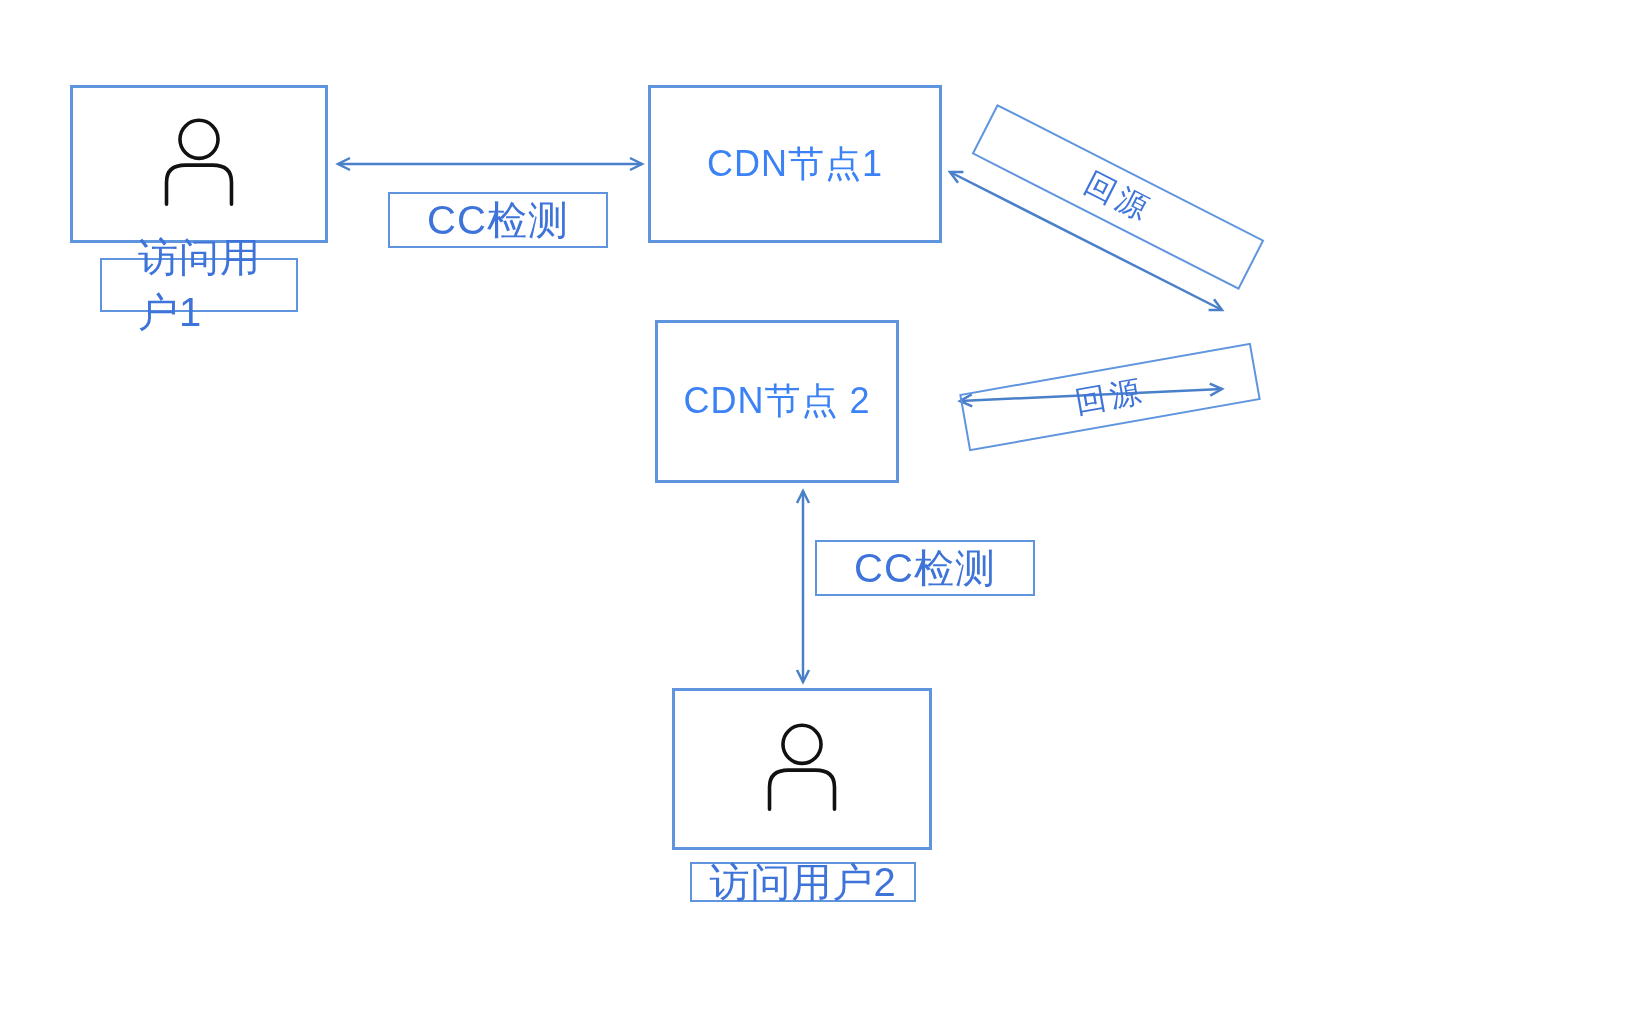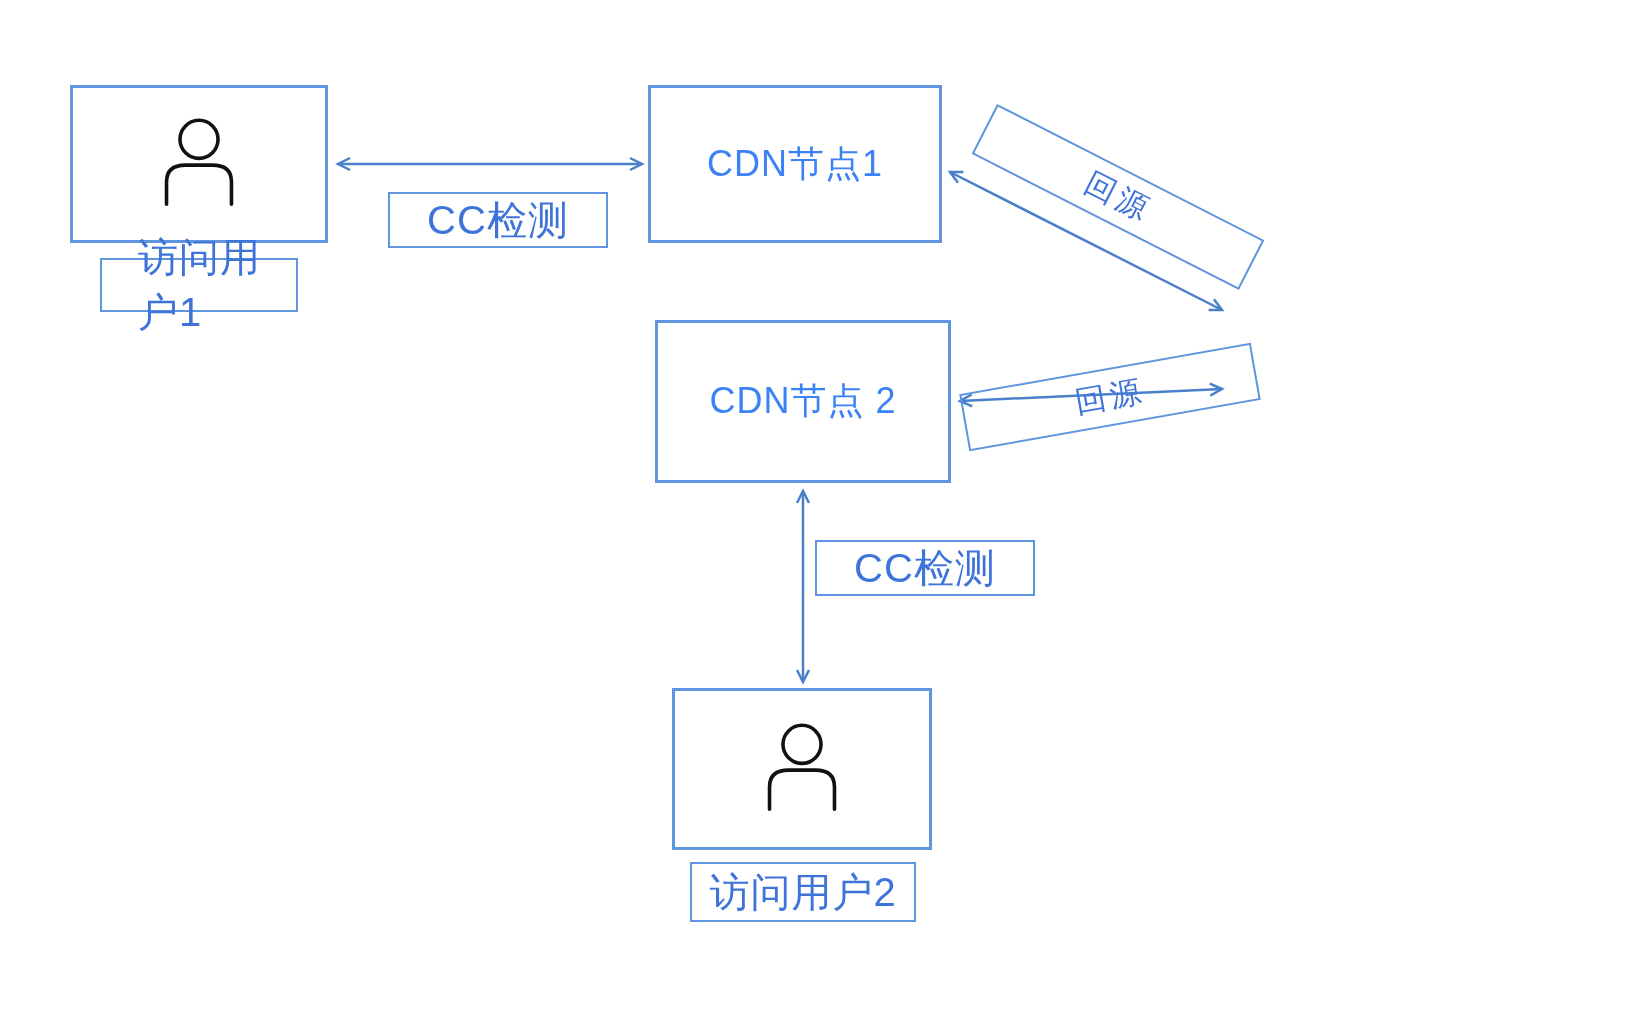--- a/index.html
+++ b/index.html
@@ -88,25 +88,25 @@
       <path d="M 21 86 L 21 66 Q 21 51 38 51 L 62 51 Q 79 51 79 66 L 79 86" fill="none" stroke="#111111" stroke-width="3.2" stroke-linecap="round"></path>
     </svg>
   </div>
   <div class="label-box" style="left:100px; top:258px; width:198px; height:54px;padding-left:36px;">访问用户1</div>
 
   <div class="label-box" style="left:388px; top:192px; width:220px; height:56px;">CC检测</div>
 
   <div class="node-box" style="left:648px; top:85px; width:294px; height:158px;">CDN节点1</div>
 
 
-  <div class="node-box" style="left:655px; top:320px; width:296px; height:163px;">CDN节点 2</div>
+  <div class="node-box" style="left:655px; top:320px; width:244px; height:163px;">CDN节点 2</div>
 
   <div class="label-box" style="left:815px; top:540px; width:220px; height:56px;">CC检测</div>
 
   <div class="node-box" style="left:672px; top:688px; width:260px; height:162px;">
     <svg class="person-svg" width="112" height="112" viewBox="0 0 100 100">
       <circle cx="50" cy="28" r="17" fill="none" stroke="#111111" stroke-width="3.2"></circle>
       <path d="M 21 86 L 21 66 Q 21 51 38 51 L 62 51 Q 79 51 79 66 L 79 86" fill="none" stroke="#111111" stroke-width="3.2" stroke-linecap="round"></path>
     </svg>
   </div>
-  <div class="label-box" style="left:690px; top:862px; width:226px; height:60px;">访问用户2</div>
+  <div class="label-box" style="left:690px; top:862px; width:226px; height:40px;">访问用户2</div>
 
 </div>
 
 </body></html>

